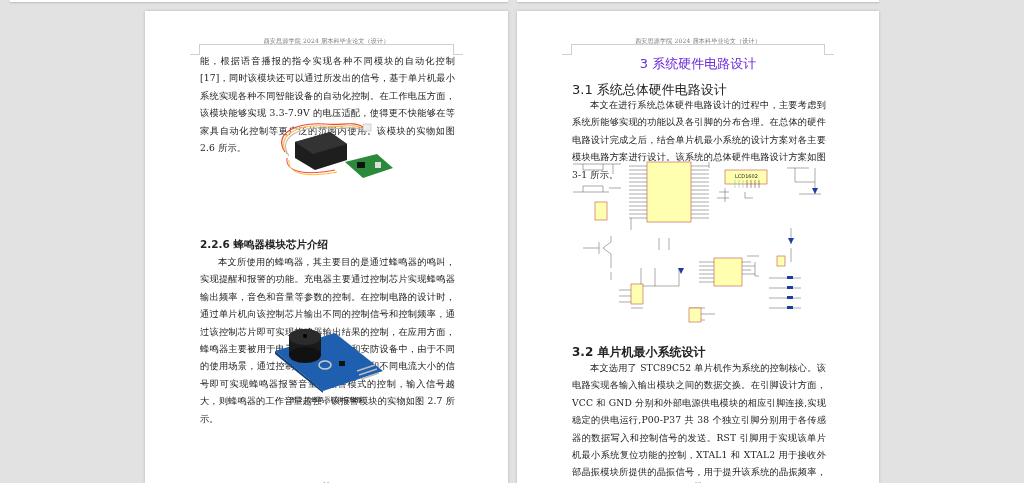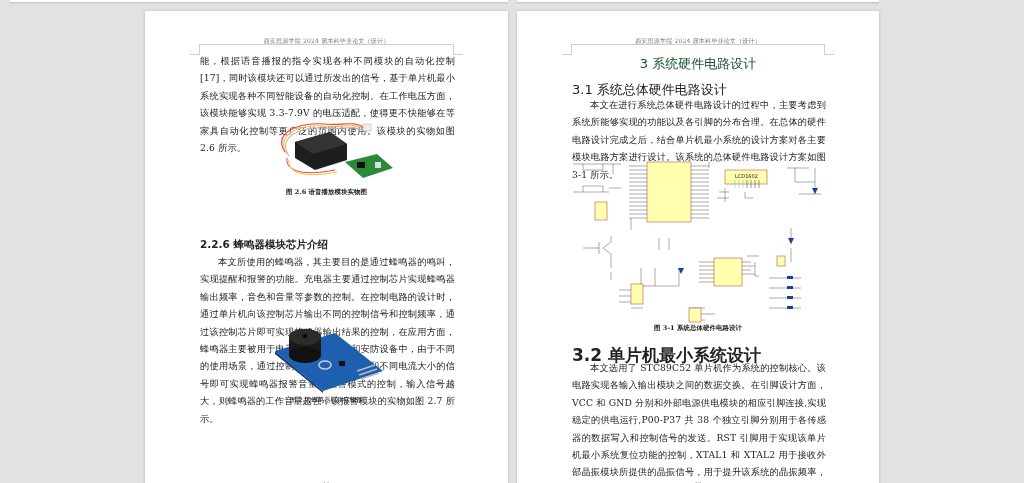--- a/index.html
+++ b/index.html
@@ -29,21 +29,21 @@
   .c-tr { top: 33px; right: 45px; width: 9px; height: 10px; border-left-width: 1px; border-bottom-width: 1px; }
   .hdr-line { position: absolute; top: 33px; left: 54px; right: 54px; border-top: 1px solid #cfcfcf; }
 
   .content { position: absolute; left: 55px; right: 53px; color: #222; }
   .p {
     font-size: 9.2px; line-height: 17.4px; text-align: justify; margin: 0;
     letter-spacing: 0.15px;
   }
   .indent { text-indent: 18px; }
   .h2 { font-family: "DejaVu Sans", "Liberation Sans", sans-serif; font-size: 10.5px; font-weight: bold; color: #222; margin: 0; }
-  .chapter { font-family: "DejaVu Sans", "Liberation Sans", sans-serif; font-size: 13px; text-align: center; color: #14532d; }
+  .chapter { font-family: "DejaVu Sans", "Liberation Sans", sans-serif; font-size: 13px; text-align: center; color: #6d28d9; }
   .caption { font-size: 6.5px; text-align: center; color: #222; }
   .caption.bold { font-weight: bold; }
   .pnum { position: absolute; bottom: 4px; left: 0; right: 0; text-align: center; font-size: 5.5px; color: #888; }
   .figure { position: absolute; }
 </style>
 </head>
 <body>
 
 <div class="prev-page" style="left:10px;width:498px;"></div>
 <div class="prev-page" style="left:517px;width:362px;"></div>
@@ -66,21 +66,20 @@
       <path d="M62 44 C60 58, 80 62, 110 56" fill="none" stroke="#e44" stroke-width="1"></path>
       <path d="M64 46 C62 60, 82 64, 112 58" fill="none" stroke="#fb3" stroke-width="1"></path>
       <rect x="138" y="10" width="8" height="7" fill="#eee" stroke="#aaa" stroke-width="0.5"></rect>
       <path d="M70 28 L105 18 L122 30 L122 46 L90 56 L70 44 Z" fill="#1e1e1e"></path>
       <path d="M70 28 L105 18 L122 30 L88 40 Z" fill="#333"></path>
       <path d="M120 48 L152 40 L168 54 L138 64 Z" fill="#2a8a3a"></path>
       <rect x="132" y="48" width="8" height="6" fill="#111"></rect>
       <rect x="150" y="48" width="6" height="6" fill="#ddd"></rect>
     </svg>
   </div>
-  <div class="caption bold" style="position:absolute;top:177px;left:0;right:0;">图 2.6  语音播放模块实物图</div>
 
   <div class="content" style="top:193px;margin-top:33px;">
     <div class="h2" style="font-size:10.5px;line-height:14px;margin-bottom:2px;">2.2.6 蜂鸣器模块芯片介绍</div>
     <p class="p indent">本文所使用的蜂鸣器，其主要目的是通过蜂鸣器的鸣叫，实现提醒和报警的功能。充电器主要通过控制芯片实现蜂鸣器输出频率，音色和音量等参数的控制。在控制电路的设计时，通过单片机向该控制芯片输出不同的控制信号和控制频率，通过该控制芯片即可实现蜂鸣器输出结果的控制，在应用方面，蜂鸣器主要被用于电子游戏、电子钟和安防设备中，由于不同的使用场景，通过控制芯片输出不同频率和不同电流大小的信号即可实现蜂鸣器报警音量和报警模式的控制，输入信号越大，则蜂鸣器的工作音量越强，该报警模块的实物如图 2.7 所示。</p>
   </div>
 
   <div class="figure" style="left:120px;top:310px;width:130px;height:72px;">
     <svg width="130" height="72" viewBox="0 0 130 72">
       <path d="M10 30 L70 12 L118 50 L58 70 Z" fill="#1f5fb0"></path>
       <path d="M10 30 L58 70 L58 72 L10 33 Z" fill="#123f7a"></path>
@@ -151,23 +150,22 @@
       <path d="M222 86 L219 80 H225 Z" fill="#1a3fa0"></path>
       <path d="M112 116 L109 110 H115 Z" fill="#1a3fa0"></path>
       <g fill="#1a3fa0">
           <rect x="218" y="118" width="6" height="3"></rect>
           <rect x="218" y="128" width="6" height="3"></rect>
           <rect x="218" y="138" width="6" height="3"></rect>
           <rect x="218" y="148" width="6" height="3"></rect>
         </g>
     </svg>
   </div>
-  <div class="caption bold" style="position:absolute;top:313px;left:0;right:0;">图 3-1  系统总体硬件电路设计</div>
 
-  <div class="h2" style="position:absolute;top:333px;left:55px;font-size:17px;text-align:right;">3.2 单片机最小系统设计</div>
+  <div class="h2" style="position:absolute;top:333px;left:55px;font-size:12px;text-align:right;">3.2 单片机最小系统设计</div>
 
   <div class="content" style="top:348px;">
     <p class="p indent">
       <span>本文选用了 STC89C52 单片机作为系统的控制核心。该电路实现各输入输出模块之间的数据交换。在引脚设计方面，VCC 和 GND 分别和外部电源供电模块的相应引脚连接,实现稳定的供电运行,P00-P37 共 38 个独立引脚分别用于各传感器的数据写入和控制信号的发送。RST 引脚用于实现该单片机最小系统复位功能的控制，XTAL1 和 XTAL2 用于接收外部晶振模块所提供的晶振信号，用于提升该系统的晶振频率，缩短机器周期，提高运行效率。该单片机的控制核心</span>
     </p>
   </div>
 
   <div class="pnum">12</div>
 </div>
 

